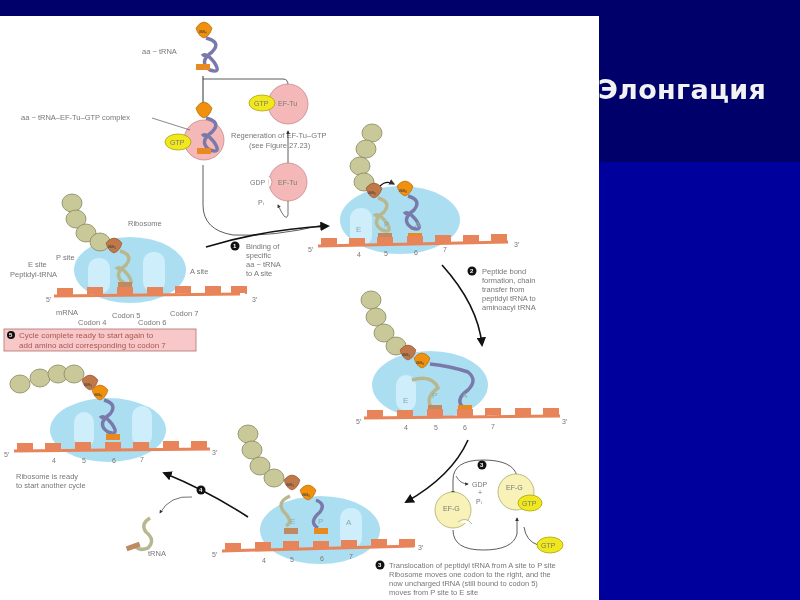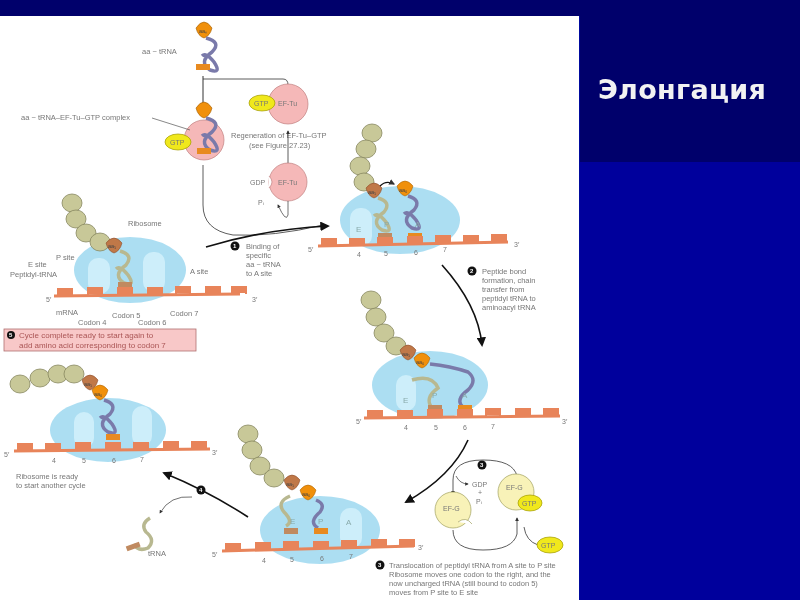--- a/index.html
+++ b/index.html
@@ -1,20 +1,20 @@
 <!DOCTYPE html>
 <html><head>
 <meta charset="utf-8">
 <style>
   html, body { margin:0; padding:0; }
   body { width:800px; height:600px; position:relative; overflow:hidden; background:#000a9e; font-family:"Liberation Sans", sans-serif; }
   .topbar { position:absolute; left:0; top:0; width:800px; height:16px; background:#00006b; }
   .right-top { position:absolute; left:580px; top:0; width:220px; height:162px; background:#00006b; }
   .right-bottom { position:absolute; left:580px; top:162px; width:220px; height:438px; background:#00009c; }
-  .figure { position:absolute; left:0; top:16px; width:579px; height:584px; background:#ffffff; }
+  .figure { position:absolute; left:0; top:16px; width:579px; height:584px; background:#ffffff;padding-left:20px; }
   .slide-title { position:absolute; left:598px; top:74px; color:#f2f2f2; font-weight:bold; font-size:27px; font-family:"DejaVu Sans", sans-serif; letter-spacing:0.3px;text-align:center; }
   svg { position:absolute; left:0; top:0; }
   .lbl { font-family:"Liberation Sans", sans-serif; font-size:7.5px; fill:#777; }
   .lbls { font-family:"Liberation Sans", sans-serif; font-size:7px; fill:#777; }
   .step { font-family:"Liberation Sans", sans-serif; font-size:7.5px; fill:#777; }
   .stepnum { font-family:"Liberation Sans", sans-serif; font-size:6px; fill:#fff; font-weight:bold; }
   .aa { font-family:"Liberation Sans", sans-serif; font-size:5.5px; fill:#444; }
   .site { font-family:"Liberation Sans", sans-serif; font-size:8px; fill:#8aa; }
   .cyc { font-family:"Liberation Sans", sans-serif; font-size:8px; fill:#a55; }
 </style>

